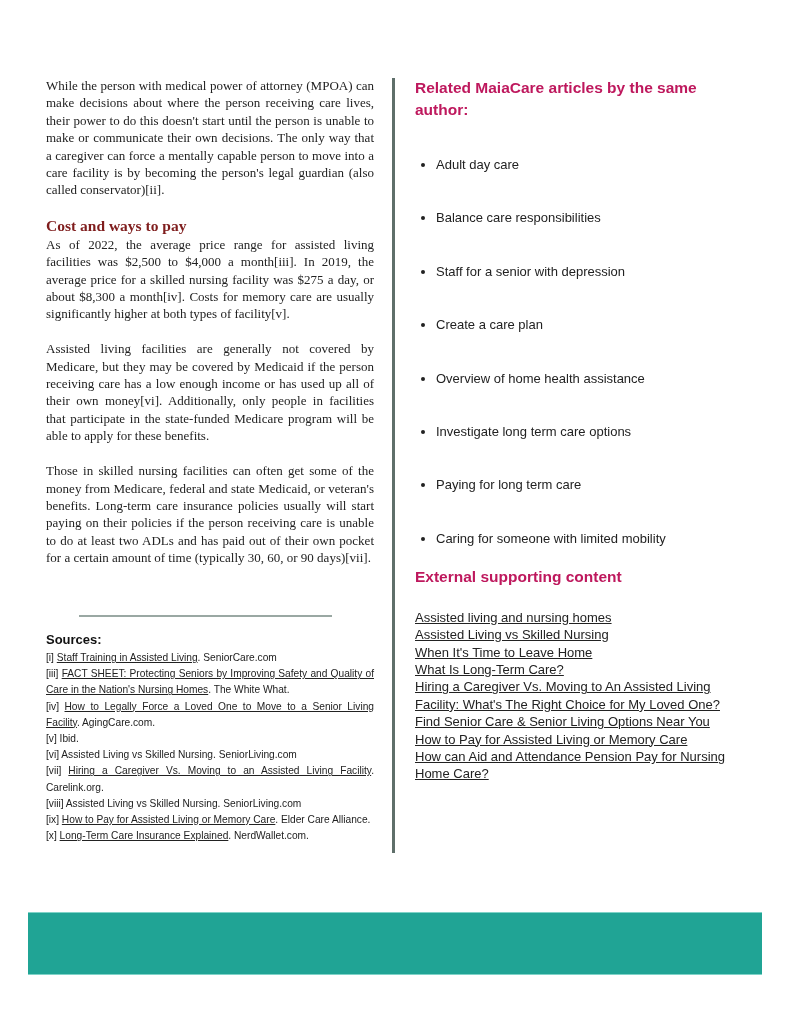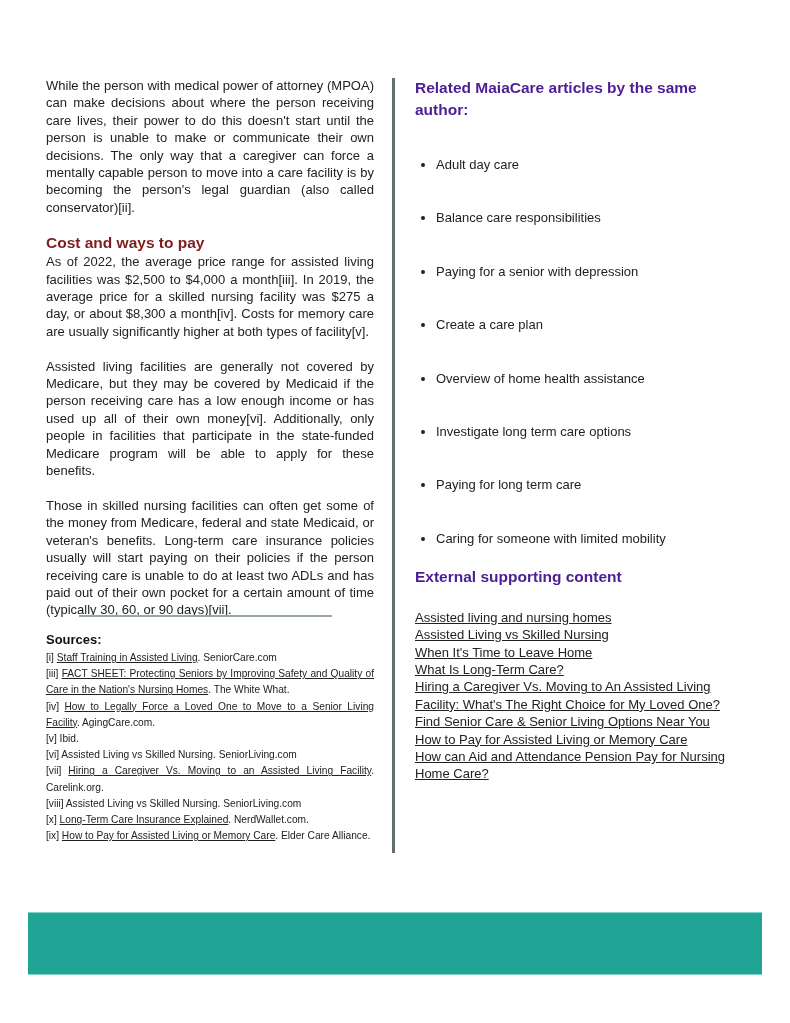--- a/index.html
+++ b/index.html
@@ -3,21 +3,21 @@
 <meta charset="utf-8">
 <style>
   * { box-sizing: border-box; margin: 0; padding: 0; }
   html, body {
     width: 790px; height: 1023px; background: #ffffff; overflow: hidden;
     font-family: "Liberation Sans", sans-serif; color: #1f1f1f;
   }
   .page { position: relative; width: 790px; height: 1023px; }
 
   
-  .left-col { position: absolute; left: 46px; top: 77px; width: 328px; }
+  .left-col { position: absolute; left: 46px; top: 77px; width: 328px; font-family: Liberation Serif, serif; }
   .body-p {
     font-size: 13px; line-height: 17.4px; text-align: justify; color: #222;
   }
   .body-p + .body-p { margin-top: 17.4px; }
   .h2 {
     font-size: 15.5px; font-weight: bold; color: #7f1d1d; margin-top: 17px; margin-bottom: 1px;
     line-height: 19px;
   }
   .sep {
     position: absolute; left: 79px; top: 615px; width: 253px; height: 2px; background: #9aa8a3;
@@ -28,21 +28,21 @@
     font-size: 10.2px; line-height: 16.2px; text-align: justify; color: #222;
   }
   .src a, .link { color: #222; text-decoration: underline; }
 
   
   .vdiv { position: absolute; left: 392px; top: 78px; width: 3px; height: 775px; background: #5f6f6a; }
 
   
   .right-col { position: absolute; left: 415px; top: 77px; width: 330px; }
   .rh {
-    font-size: 15.5px; font-weight: bold; color: #4c1d95; line-height: 21.5px;
+    font-size: 15.5px; font-weight: bold; color: #be185d; line-height: 21.5px;
   }
   .related-list { list-style: none; margin-top: 22px; }
   .related-list li {
     position: relative; font-size: 13px; line-height: 17.4px; padding-left: 21px; color: #222; margin-top: 36px;
   }
   .related-list li .bullet {
     position: absolute; left: 6px; top: 7px; width: 4px; height: 4px; border-radius: 50%; background: #222;
   }
   .ext-title { margin-top: 19px; }
   .ext-list { margin-top: 21px; }
@@ -74,33 +74,33 @@
   <div class="sources">
     <div class="sources-title">Sources:</div>
     <div id="sources-list">
         <p class="src"><span>[i] </span><a>Staff Training in Assisted Living</a><span>. SeniorCare.com</span></p>
         <p class="src"><span>[iii] </span><a>FACT SHEET: Protecting Seniors by Improving Safety and Quality of Care in the Nation's Nursing Homes</a><span>. The White What.</span></p>
         <p class="src"><span>[iv] </span><a>How to Legally Force a Loved One to Move to a Senior Living Facility</a><span>. AgingCare.com.</span></p>
         <p class="src"><span>[v] </span><span>Ibid.</span></p>
         <p class="src"><span>[vi] </span><span>Assisted Living vs Skilled Nursing. SeniorLiving.com</span></p>
         <p class="src"><span>[vii] </span><a>Hiring a Caregiver Vs. Moving to an Assisted Living Facility</a><span>. Carelink.org.</span></p>
         <p class="src"><span>[viii] </span><span>Assisted Living vs Skilled Nursing. SeniorLiving.com</span></p>
+        <p class="src"><span>[ix] </span><a>How to Pay for Assisted Living or Memory Care</a><span>. Elder Care Alliance.</span></p>
         <p class="src"><span>[x] </span><a>Long-Term Care Insurance Explained</a><span>. NerdWallet.com.</span></p>
-        <p class="src"><span>[ix] </span><a>How to Pay for Assisted Living or Memory Care</a><span>. Elder Care Alliance.</span></p>
       </div>
   </div>
 
   <div class="vdiv"></div>
 
   <div class="right-col">
     <h2 class="rh">Related MaiaCare articles by the same author:</h2>
     <ul class="related-list" id="related-list">
         <li><span class="bullet"></span><span>Adult day care</span></li>
         <li><span class="bullet"></span><span>Balance care responsibilities</span></li>
-        <li><span class="bullet"></span><span>Paying for a senior with depression</span></li>
+        <li><span class="bullet"></span><span>Staff for a senior with depression</span></li>
         <li><span class="bullet"></span><span>Create a care plan</span></li>
         <li><span class="bullet"></span><span>Overview of home health assistance</span></li>
         <li><span class="bullet"></span><span>Investigate long term care options</span></li>
         <li><span class="bullet"></span><span>Paying for long term care</span></li>
         <li><span class="bullet"></span><span>Caring for someone with limited mobility</span></li>
       </ul>
     <h2 class="rh ext-title">External supporting content</h2>
     <div class="ext-list" id="ext-list">
         <a>Assisted living and nursing homes</a>
         <a>Assisted Living vs Skilled Nursing</a>

